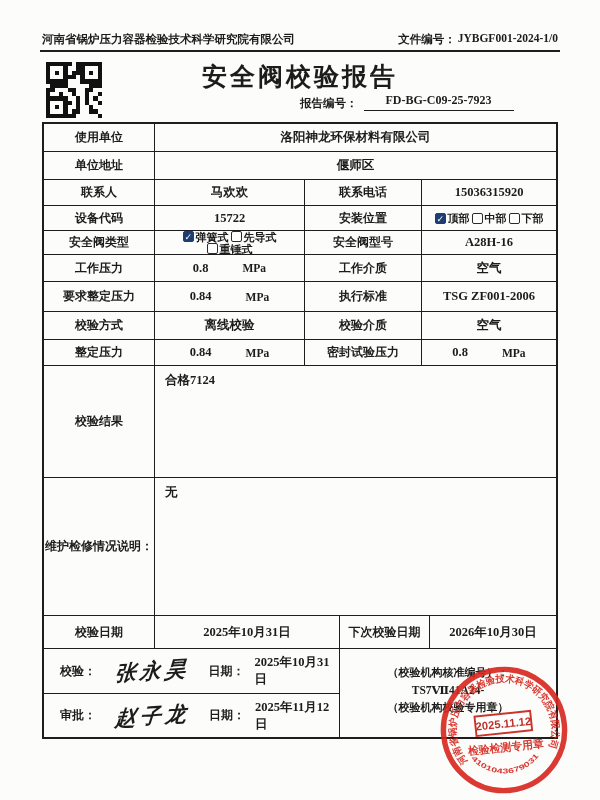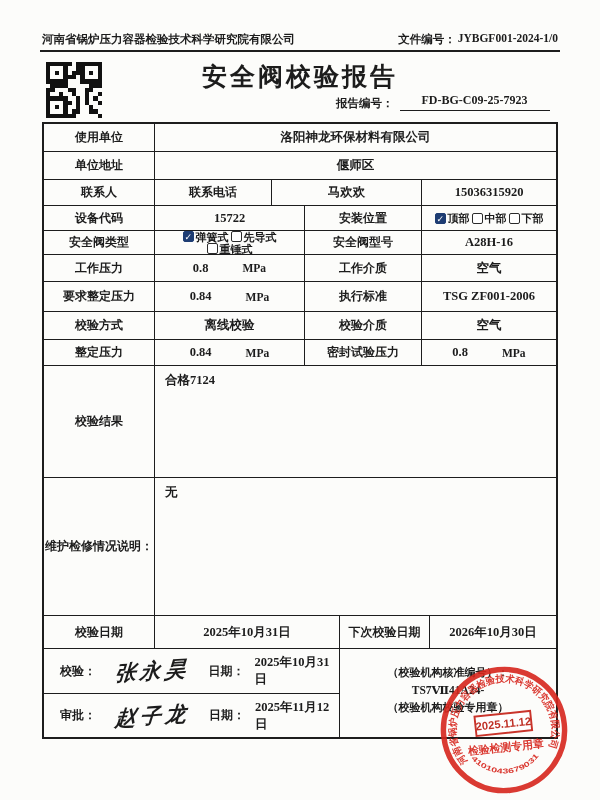--- a/index.html
+++ b/index.html
@@ -9,21 +9,21 @@
   .hdr-line{position:absolute;left:42px;right:42px;top:32px;display:flex;justify-content:space-between;
             font-size:11.5px;font-weight:700;}
   .hdr-right{display:flex;gap:2px;}
   .hdr-right .num{font-family:"Liberation Serif","DejaVu Serif",serif;}
   .hdr-rule{position:absolute;left:40px;right:40px;top:50px;height:2px;background:#1d1d1d;}
   .qr{position:absolute;left:46px;top:62px;width:56px;height:56px;display:grid;
       grid-template-columns:repeat(13,1fr);grid-template-rows:repeat(13,1fr);}
   .qr div.on{background:#111;}
   .title{position:absolute;left:0;right:0;top:60px;text-align:center;font-size:25px;font-weight:700;
          letter-spacing:3px;margin:0;}
-  .repno{position:absolute;top:93px;left:336px;display:flex;align-items:flex-end;font-size:11.5px;font-weight:700;}
+  .repno{position:absolute;top:93px;left:300px;display:flex;align-items:flex-end;font-size:11.5px;font-weight:700;}
   .repno-val{display:inline-block;width:150px;text-align:center;border-bottom:1.5px solid #1d1d1d;
              padding-bottom:2px;margin-left:6px;font-family:"Liberation Serif","DejaVu Serif",serif;font-size:12px;}
   
   .tbl{position:absolute;left:42px;top:122px;width:516px;border:2px solid #1d1d1d;box-sizing:border-box;
        background:transparent;}
   .row{display:flex;box-sizing:border-box;}
   .bb{border-bottom:1.5px solid #1d1d1d;}
   .c{border-right:1.5px solid #1d1d1d;display:flex;align-items:center;justify-content:center;
      box-sizing:border-box;text-align:center;}
   .last{border-right:none !important;}
@@ -260,22 +260,22 @@
       <div class="c w4 val last">洛阳神龙环保材料有限公司</div>
     </div>
 
     <div class="row bb" style="height:28px">
       <div class="c w1 lab">单位地址</div>
       <div class="c w4 val last">偃师区</div>
     </div>
 
     <div class="row bb" style="height:26px">
       <div class="c w1 lab">联系人</div>
+      <div class="c w2 val">马欢欢</div>
       <div class="c w3 lab">联系电话</div>
-      <div class="c w2 val">马欢欢</div>
       <div class="c w4 val last">15036315920</div>
     </div>
 
     <div class="row bb" style="height:25px">
       <div class="c w1 lab">设备代码</div>
       <div class="c w2 val">15722</div>
       <div class="c w3 lab">安装位置</div>
       <div class="c w4 last">
         <div class="cbg">
           <span class="opt">

